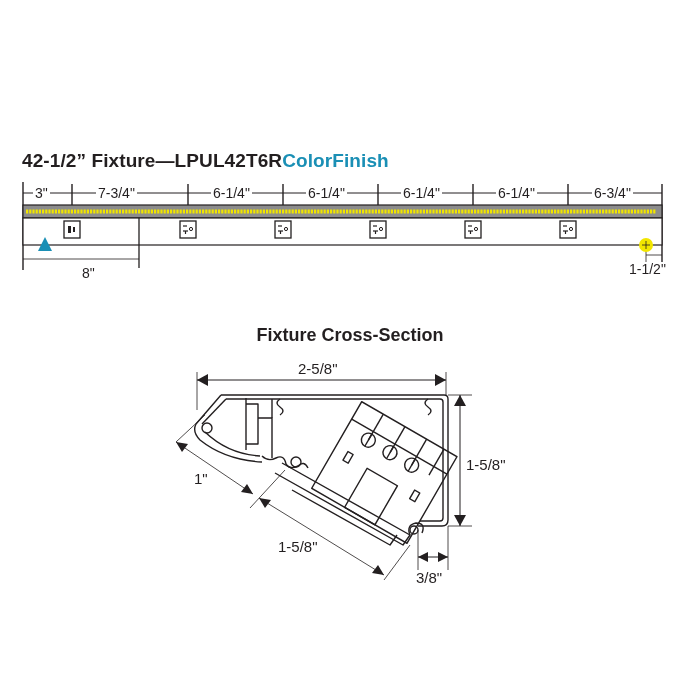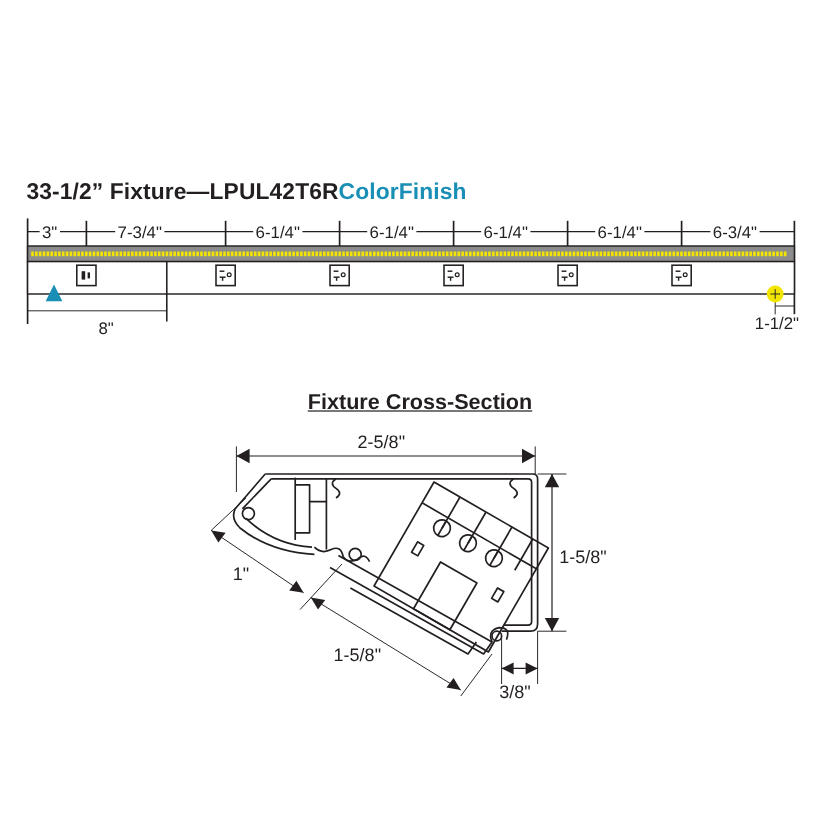--- a/index.html
+++ b/index.html
@@ -1,28 +1,28 @@
 <!DOCTYPE html>
 <html><head>
 <meta charset="utf-8">
 <style>
   html, body { margin: 0; padding: 0; background: #ffffff; }
   body { width: 700px; height: 700px; position: relative; overflow: hidden;
          font-family: "Liberation Sans", "DejaVu Sans", sans-serif; color: #231f20; }
   .title { position: absolute; left: 22px; top: 150px; font-size: 19px; font-weight: bold; letter-spacing: 0.1px; white-space: nowrap; }
   .title .accent { color: #1a8fb5; font-weight: bold; }
   .dim { position: absolute; font-size: 14px; line-height: 14px; white-space: nowrap; background: #fff; padding: 0 2px; }
-  .xs-title { position: absolute; left: 0; width: 700px; top: 325px; text-align: center; font-size: 18px; font-weight: bold; text-decoration: underline; }
+  .xs-title { position: absolute; left: 0; width: 700px; top: 325px; text-align: center; font-size: 18px; font-weight: bold; }
   svg { position: absolute; left: 0; top: 0; }
 </style>
 </head>
 <body>
 
 <div class="title">
-  <span>33-1/2” Fixture—LPUL42T6R</span><span class="accent">ColorFinish</span>
+  <span>42-1/2” Fixture—LPUL42T6R</span><span class="accent">ColorFinish</span>
 </div>
 
 <svg width="700" height="700">
 
   <line x1="23" y1="193" x2="662" y2="193" stroke="#231f20" stroke-width="1"></line>
 
   <g stroke="#231f20" stroke-width="1.4">
     <line x1="23" y1="182" x2="23" y2="270"></line>
     <line x1="72" y1="184" x2="72" y2="218"></line>
     <line x1="188" y1="184" x2="188" y2="218"></line>

